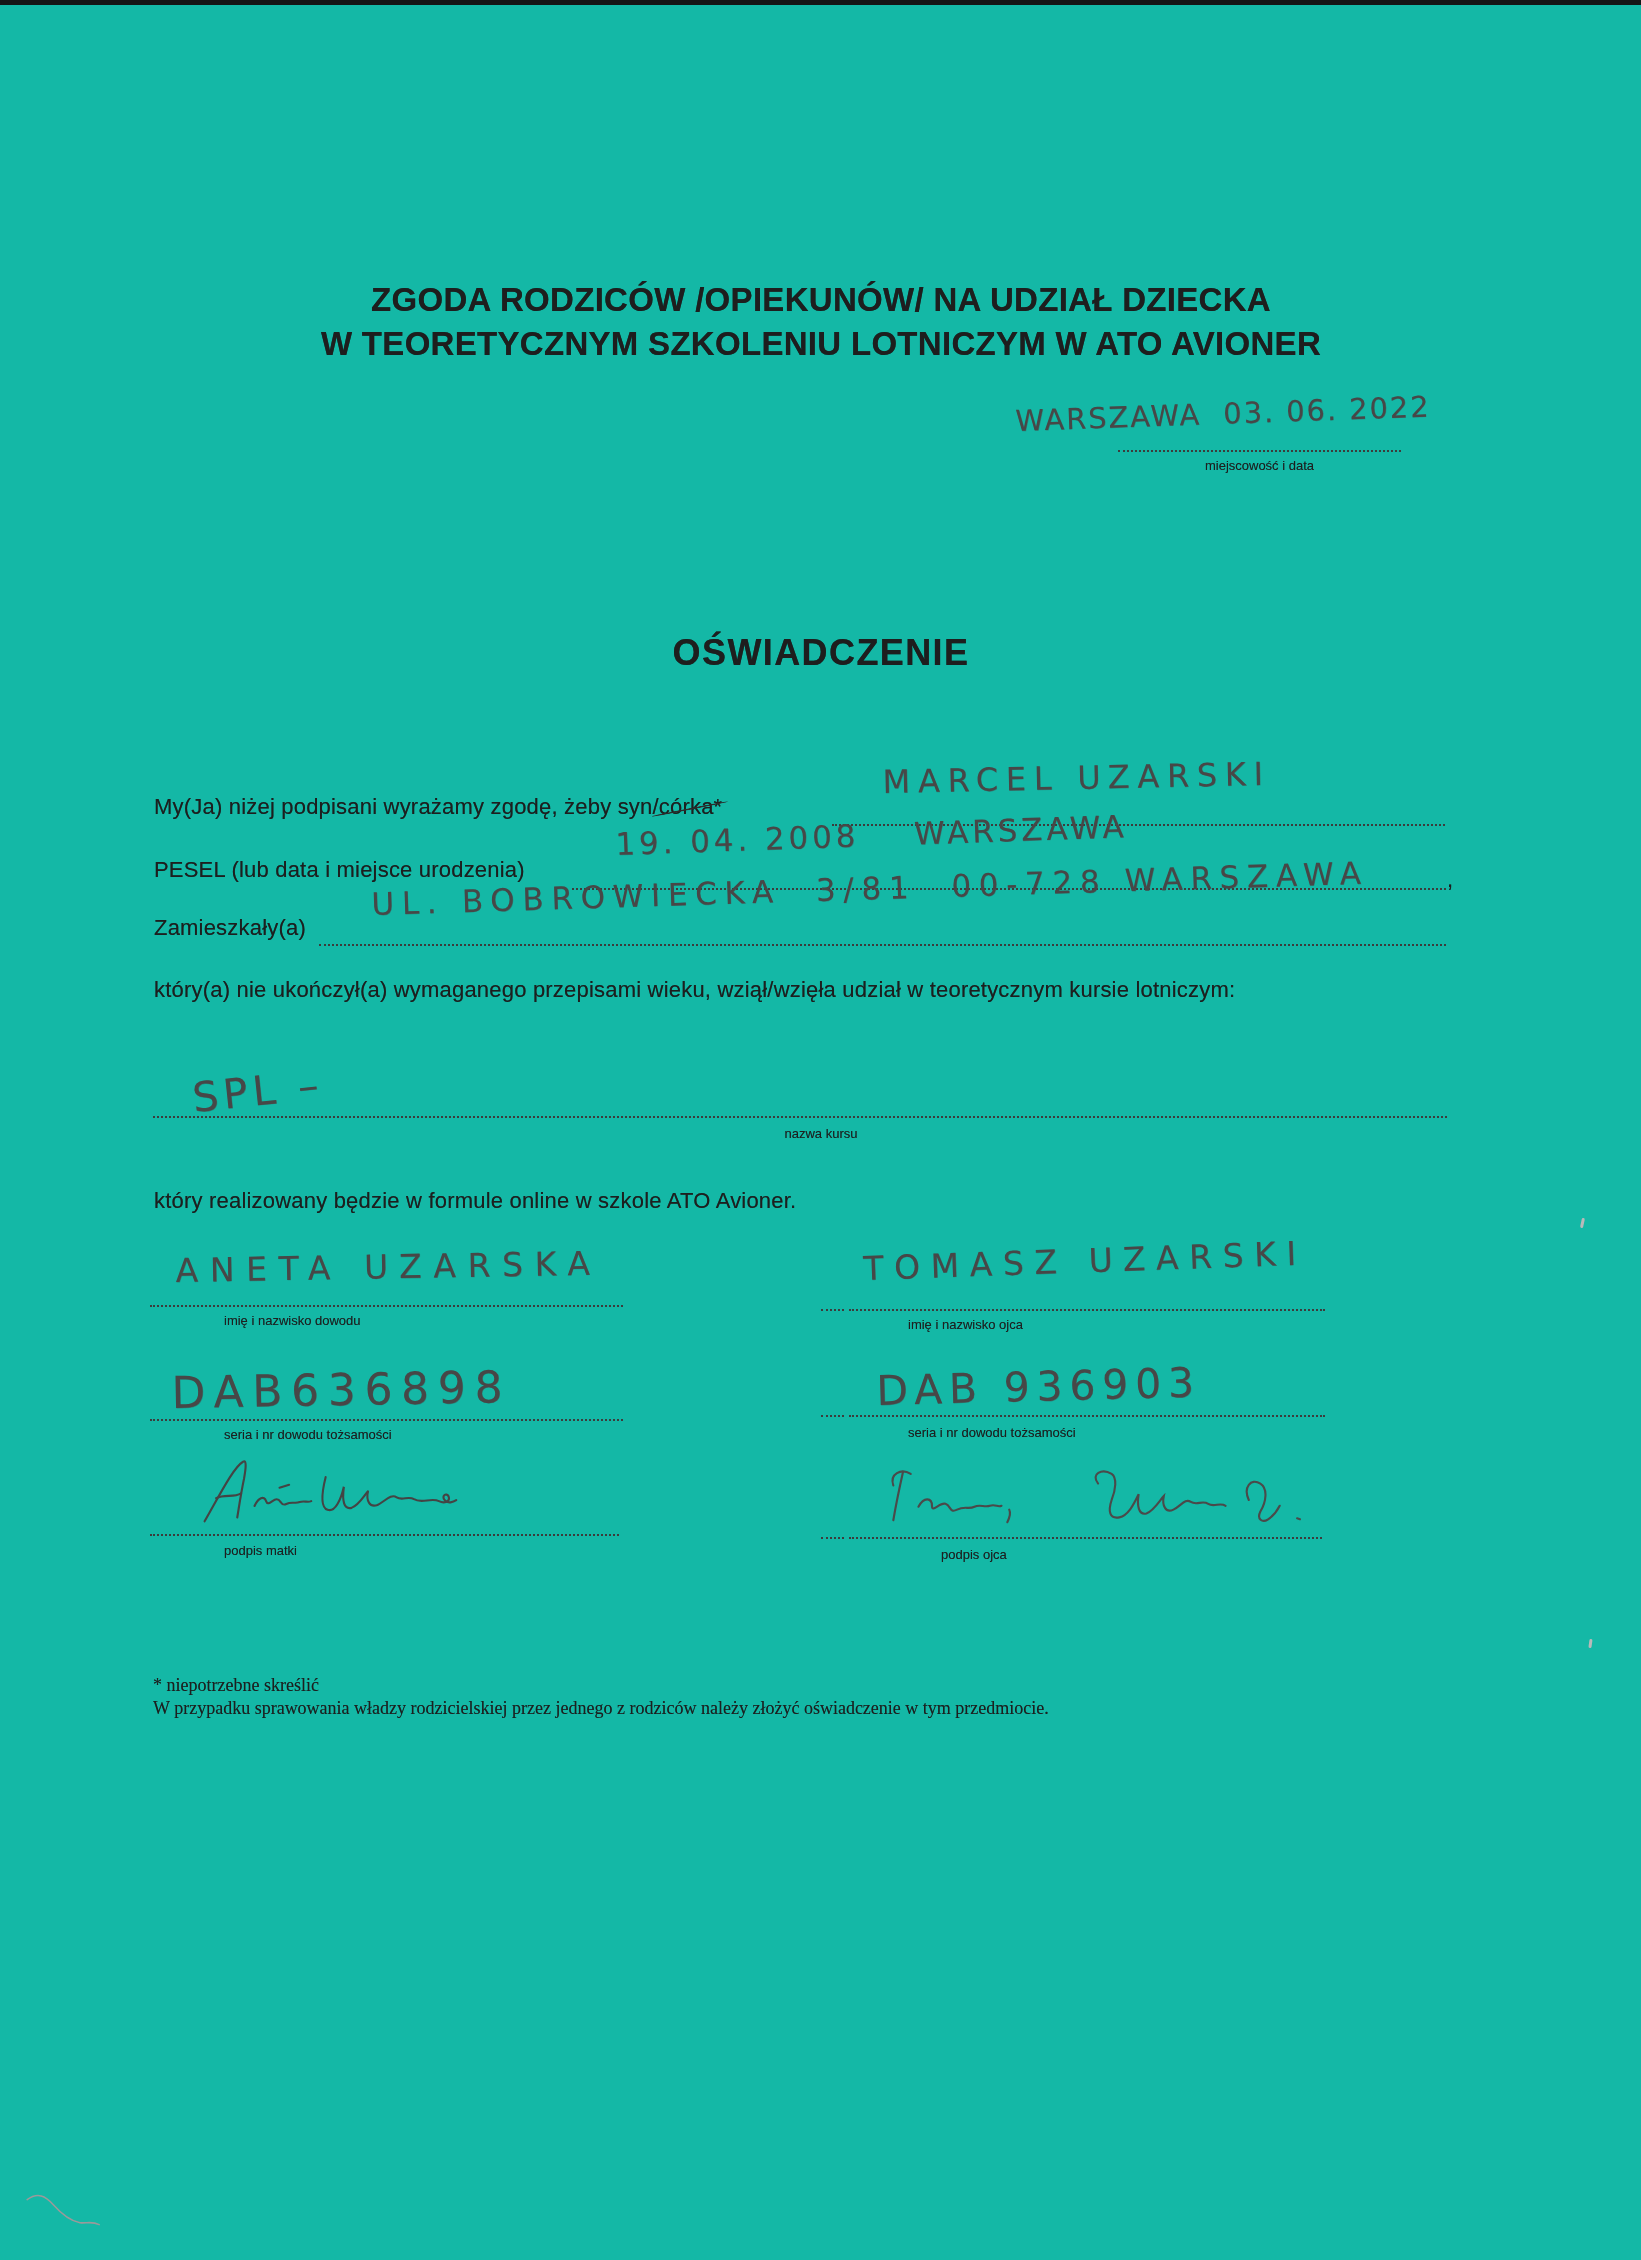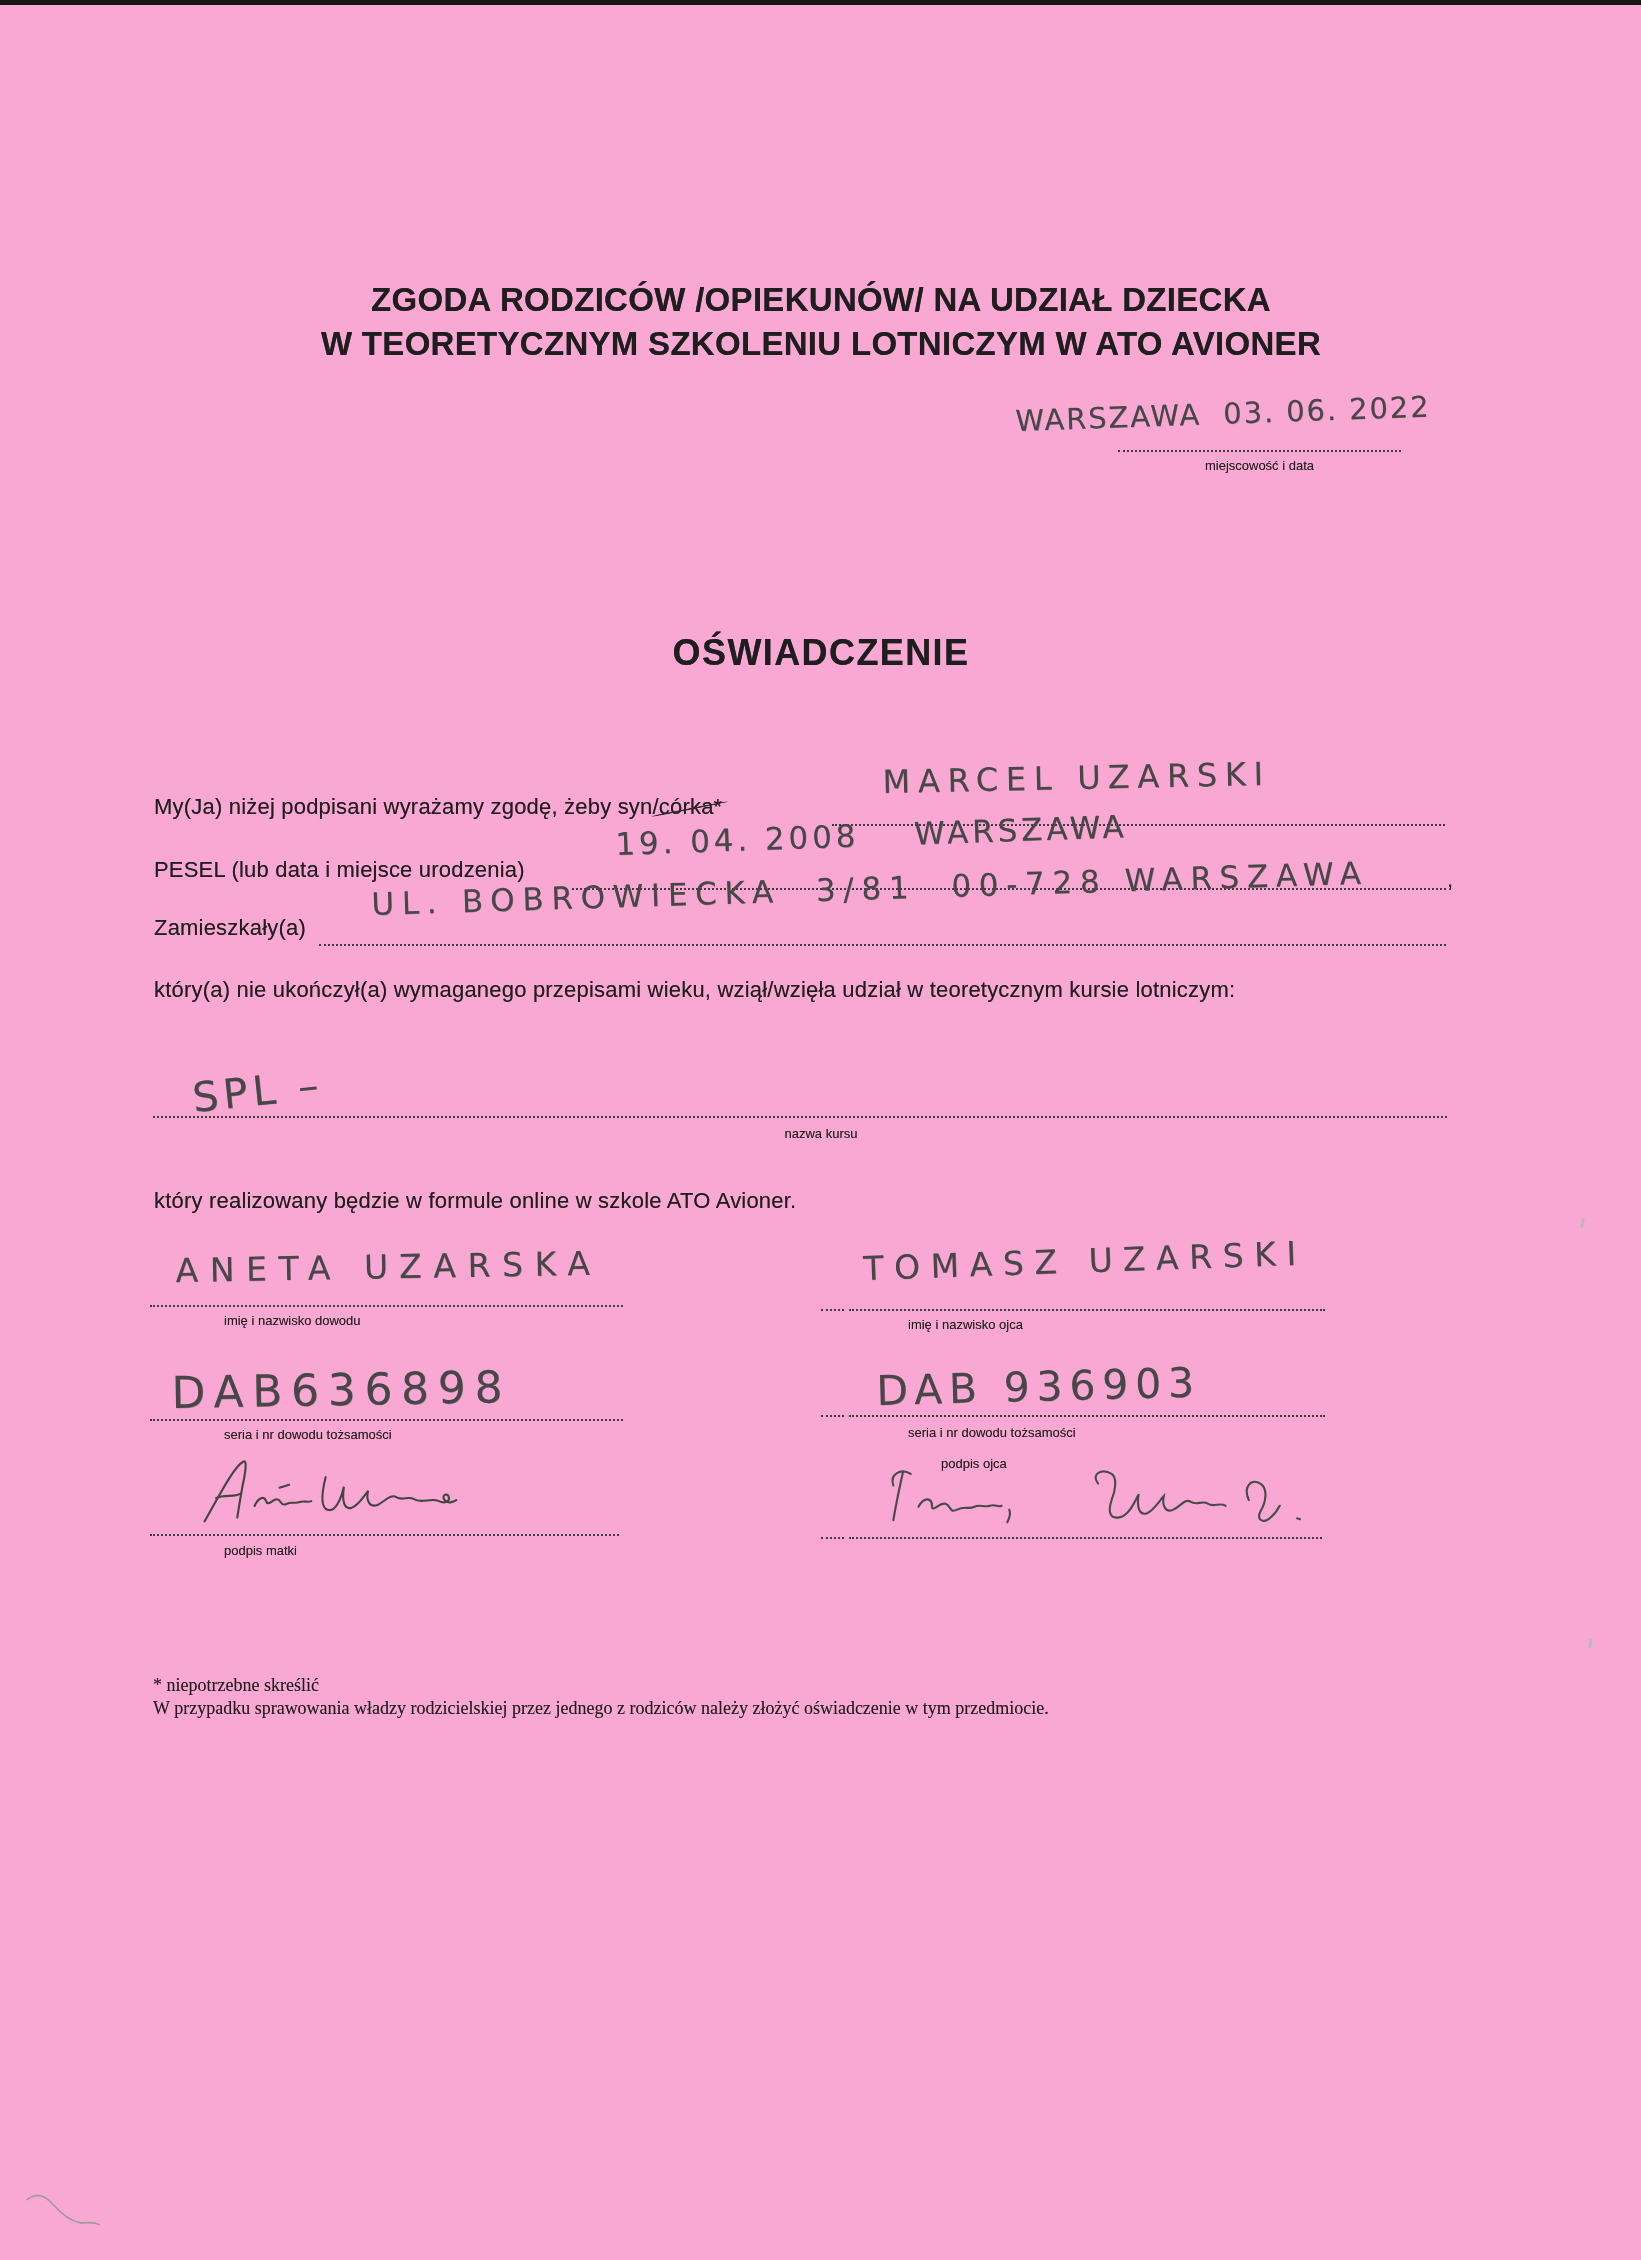--- a/index.html
+++ b/index.html
@@ -1,17 +1,17 @@
 <!DOCTYPE html>
 <html><head>
 <meta charset="utf-8">
 <style>
   html,body{margin:0;padding:0;background:#ffffff;}
   .page{
-    position:relative;width:1641px;height:2260px;background:#f9a8d4;overflow:hidden;
+    position:relative;width:1641px;height:2260px;background:#14b8a6;overflow:hidden;
     font-family:"Liberation Sans", sans-serif;color:#1e1e1e;
   }
   .a{position:absolute;}
   .print{font-family:"Liberation Sans", sans-serif;color:#1e1e1e;}
   .body-text{font-size:22px;letter-spacing:0.2px;text-shadow:0 0 0.5px rgba(0,0,0,0.45);}
   .title{font-size:33px;font-weight:bold;letter-spacing:0.3px;line-height:44px;text-align:center;
          text-shadow:0 0 0.6px rgba(0,0,0,0.6);}
   .heading{font-size:36px;font-weight:bold;letter-spacing:1.4px;text-shadow:0 0 0.6px rgba(0,0,0,0.6);}
   .cap{font-size:13px;color:#1f1f1f;text-shadow:0 0 0.4px rgba(0,0,0,0.4);}
   .footnote{font-size:18px;line-height:23px;text-shadow:0 0 0.4px rgba(0,0,0,0.4);}
@@ -102,21 +102,21 @@
     <path d="M20,20 C16,8 28,2 38,8"></path>
     <path d="M30,6 C26,24 22,44 20,56"></path>
     <path d="M46,42 C52,31 60,33 60,41 C60,49 68,37 74,39 C80,41 78,49 86,45 C94,41 98,45 104,42 C110,39 114,43 120,41 C126,39 128,43 132,41"></path>
     <path d="M140,45 C142,49 140,54 138,58"></path>
     <path d="M232,18 C224,8 236,2 246,8 C252,12 250,25 246,35 C242,47 244,55 254,53 C264,51 270,37 274,29 C272,41 274,51 282,49 C290,46 296,35 300,31 C298,41 302,49 310,45 C318,41 322,33 328,37 C334,41 340,35 346,39 C352,43 358,37 364,41"></path>
     <path d="M388,35 C382,22 390,12 400,18 C408,23 406,37 400,47 C396,55 402,59 408,55 C414,51 418,45 420,41"></path>
     <path d="M438,54 l3,1"></path>
   </svg>
   <div class="a dotline" style="left:821px;top:1516px;width:23px;height:21px;"></div>
   <div class="a dotline" style="left:849px;top:1516px;width:473px;height:21px;"></div>
-  <div class="a cap" style="left:941px;top:1456px;">podpis ojca</div>
+  <div class="a cap" style="left:941px;top:1547px;">podpis ojca</div>
 
   <div class="a print footnote" style="left:153px;top:1674px;width:1352px;font-family:Liberation Serif, serif;">
     <div>* niepotrzebne skreślić</div>
     <div>W przypadku sprawowania władzy rodzicielskiej przez jednego z rodziców należy złożyć oświadczenie w tym przedmiocie.</div>
   </div>
 
   <svg class="a" style="left:24px;top:2190px;" width="87" height="50" viewBox="0 0 90 52" fill="none" stroke="#9a9a9a" stroke-width="1.6" stroke-linecap="round">
     <path d="M3,10 C14,2 22,6 30,15 C38,24 47,32 58,34 C64,35 70,32 78,36"></path>
   </svg>
   <div class="a speck" style="left:1581px;top:1218px;width:2.9px;height:9.7px;transform:rotate(12deg);"></div>

